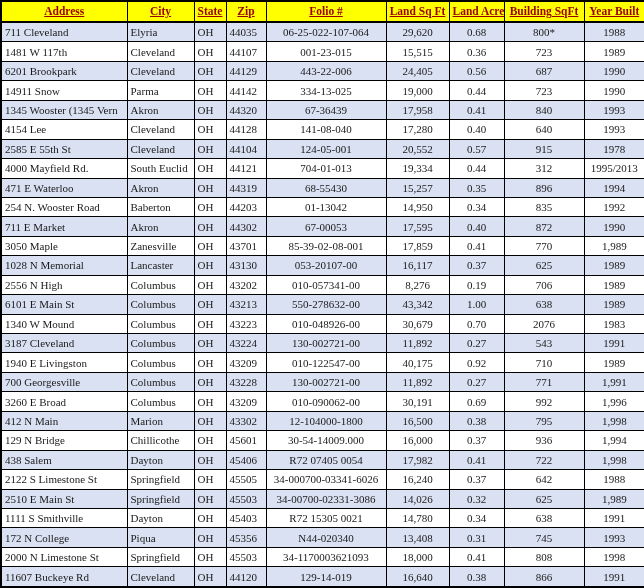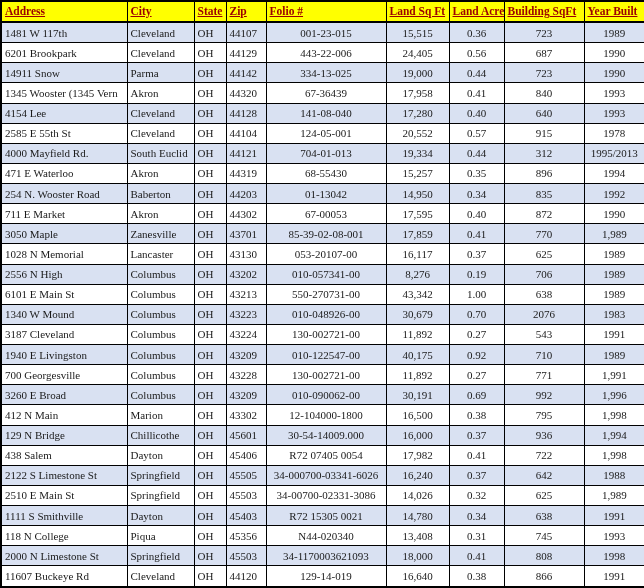--- a/index.html
+++ b/index.html
@@ -25,21 +25,21 @@
     white-space: nowrap;
     overflow: hidden;
     height: 17px;
     color: #1a1a1a;
   }
   thead th {
     background: #FFFF00;
     color: #9C0000;
     font-weight: bold;
     text-decoration: underline;
-    text-align: left;
+    text-align: center;
     font-size: 11.5px;
     height: 19px;
     border-bottom: 2px solid #000000;
   }
   tbody tr:nth-child(odd) td { background: #D9E1F2; }
   tbody tr:nth-child(even) td { background: #FFFFFF; }
   td.a-left   { text-align: left; }
   td.a-center { text-align: center; padding: 0 1px; }
   
   col.c0 { width: 126px; }
@@ -75,20 +75,31 @@
       <th>Zip</th>
       <th>Folio #</th>
       <th>Land Sq Ft</th>
       <th>Land Acre</th>
       <th>Building SqFt</th>
       <th>Year Built</th>
     </tr>
   </thead>
   <tbody id="table-body">
       <tr>
+        <td class="a-left">711 Cleveland</td>
+        <td class="a-left">Elyria</td>
+        <td class="a-left">OH</td>
+        <td class="a-left">44035</td>
+        <td class="a-center">06-25-022-107-064</td>
+        <td class="a-center">29,620</td>
+        <td class="a-center">0.68</td>
+        <td class="a-center">800*</td>
+        <td class="a-center">1988</td>
+      </tr>
+      <tr>
         <td class="a-left">1481 W 117th</td>
         <td class="a-left">Cleveland</td>
         <td class="a-left">OH</td>
         <td class="a-left">44107</td>
         <td class="a-center">001-23-015</td>
         <td class="a-center">15,515</td>
         <td class="a-center">0.36</td>
         <td class="a-center">723</td>
         <td class="a-center">1989</td>
       </tr>
@@ -222,21 +233,21 @@
         <td class="a-center">8,276</td>
         <td class="a-center">0.19</td>
         <td class="a-center">706</td>
         <td class="a-center">1989</td>
       </tr>
       <tr>
         <td class="a-left">6101 E Main St</td>
         <td class="a-left">Columbus</td>
         <td class="a-left">OH</td>
         <td class="a-left">43213</td>
-        <td class="a-center">550-270731-00</td>
+        <td class="a-center">550-278632-00</td>
         <td class="a-center">43,342</td>
         <td class="a-center">1.00</td>
         <td class="a-center">638</td>
         <td class="a-center">1989</td>
       </tr>
       <tr>
         <td class="a-left">1340 W Mound</td>
         <td class="a-left">Columbus</td>
         <td class="a-left">OH</td>
         <td class="a-left">43223</td>
@@ -350,21 +361,21 @@
         <td class="a-left">Dayton</td>
         <td class="a-left">OH</td>
         <td class="a-left">45403</td>
         <td class="a-center">R72 15305 0021</td>
         <td class="a-center">14,780</td>
         <td class="a-center">0.34</td>
         <td class="a-center">638</td>
         <td class="a-center">1991</td>
       </tr>
       <tr>
-        <td class="a-left">118 N College</td>
+        <td class="a-left">172 N College</td>
         <td class="a-left">Piqua</td>
         <td class="a-left">OH</td>
         <td class="a-left">45356</td>
         <td class="a-center">N44-020340</td>
         <td class="a-center">13,408</td>
         <td class="a-center">0.31</td>
         <td class="a-center">745</td>
         <td class="a-center">1993</td>
       </tr>
       <tr>

